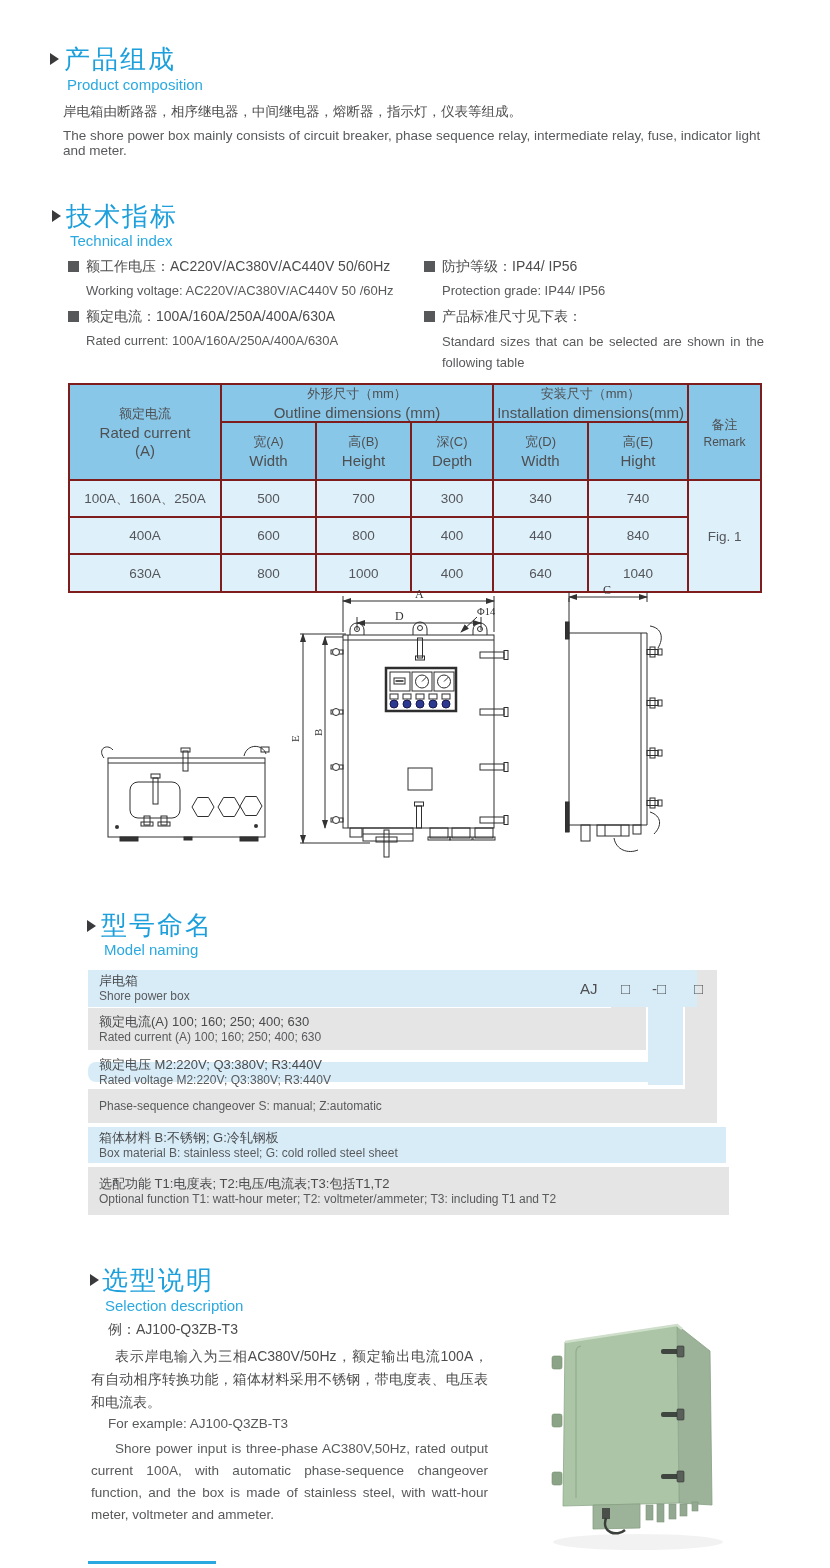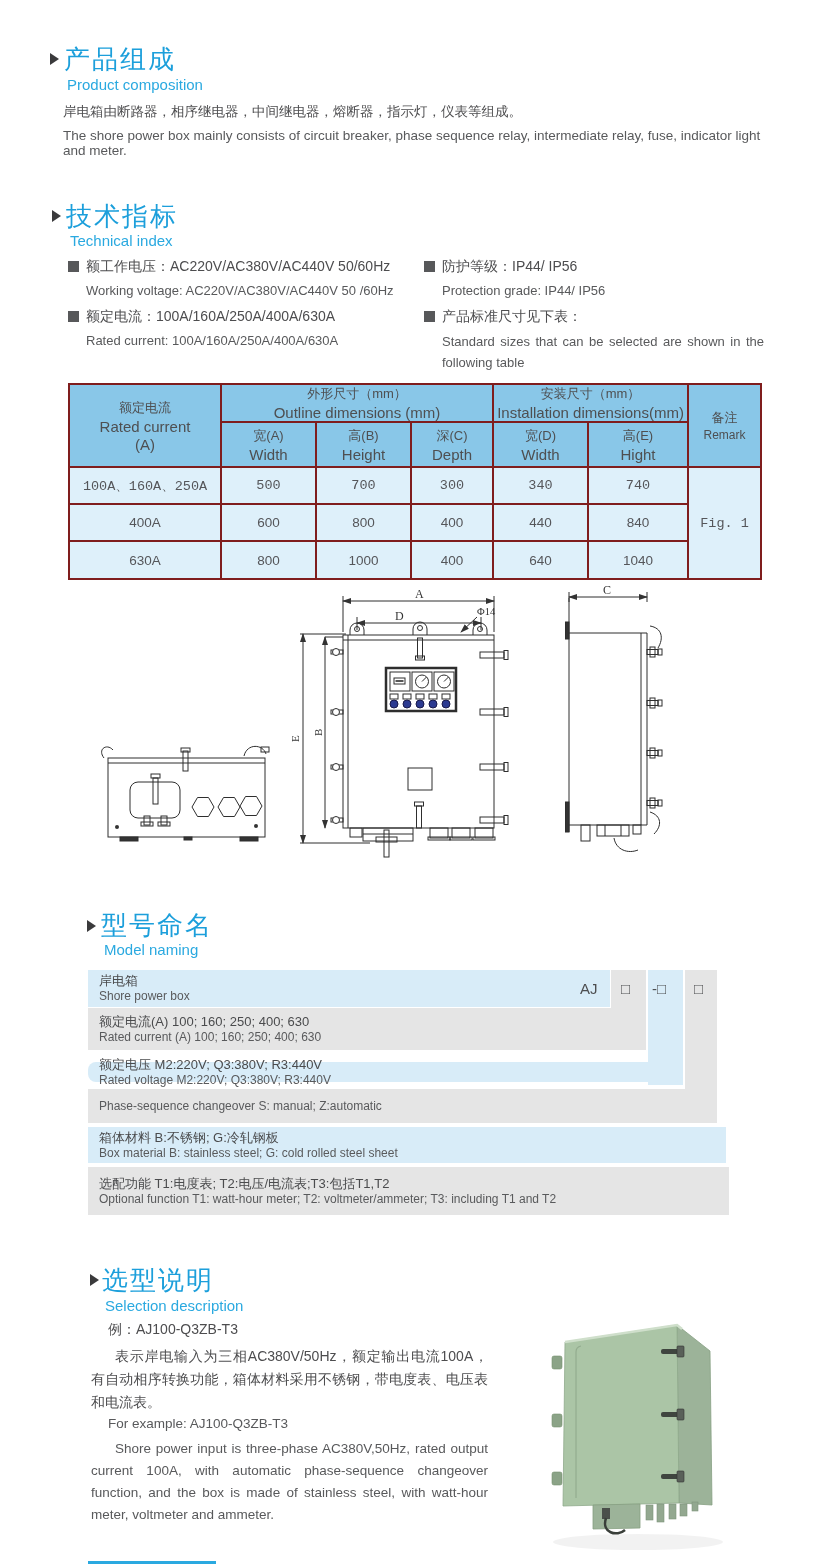--- a/index.html
+++ b/index.html
@@ -92,21 +92,21 @@
       </th>
       <th colspan="2">
         <div class="th-cn">安装尺寸（mm）</div>
         <div class="th-en">Installation dimensions(mm)</div>
       </th>
       <th rowspan="2">
         <div class="th-cn">备注</div>
         <div class="th-en" style="font-size:12px;">Remark</div>
       </th>
     </tr>
-    <tr style="height:45px;">
+    <tr style="height:58px;">
       <th>
             <div class="th-cn">宽(A)</div>
             <div class="th-en">Width</div>
           </th>
       <th>
             <div class="th-cn">高(B)</div>
             <div class="th-en">Height</div>
           </th>
       <th>
             <div class="th-cn">深(C)</div>
@@ -114,21 +114,21 @@
           </th>
       <th>
             <div class="th-cn">宽(D)</div>
             <div class="th-en">Width</div>
           </th>
       <th>
             <div class="th-cn">高(E)</div>
             <div class="th-en">Hight</div>
           </th>
     </tr>
-    <tr style="height:37px;font-family:Liberation Mono, monospace;">
+    <tr style="height:37px;">
       <td>100A、160A、250A</td>
       <td>500</td>
       <td>700</td>
       <td>300</td>
       <td>340</td>
       <td>740</td>
       <td rowspan="3">Fig. 1</td>
     </tr>
     <tr style="height:37px;">
       <td>400A</td>
@@ -314,21 +314,21 @@
   <div class="abs tri" style="left:87px;top:920px;"></div>
   <div class="abs h-cn" style="left:101px;top:908px;">型号命名</div>
   <div class="abs h-en" style="left:104px;top:941px;">Model naming</div>
 
   <div class="abs" style="left:88px;top:968px;width:641px;height:240px;">
 
     <div class="abs nm-gray" style="left:523px;top:2px;width:35px;height:80px;"></div>
     <div class="abs nm-blue" style="left:560px;top:2px;width:35px;height:115px;"></div>
     <div class="abs nm-gray" style="left:597px;top:2px;width:32px;height:153px;"></div>
 
-    <div class="nm-band nm-blue" style="left:0;top:2px;width:522px;height:37px;">
+    <div class="nm-band nm-blue" style="left:0;top:2px;width:609px;height:37px;">
       <div class="nm-cn">岸电箱</div>
       <div class="nm-en">Shore power box</div>
     </div>
     <div class="nm-band nm-gray" style="left:0;top:40px;width:558px;height:42px;">
       <div class="nm-cn">额定电流(A)  100; 160; 250; 400; 630</div>
       <div class="nm-en">Rated current (A) 100; 160; 250; 400; 630</div>
     </div>
     <div class="nm-band nm-blue" style="left:0;top:94px;width:595px;height:20px;border-radius:8px;">
       <div class="nm-cn">额定电压   M2:220V;  Q3:380V;  R3:440V</div>
       <div class="nm-en">Rated voltage  M2:220V;  Q3:380V;  R3:440V</div>

